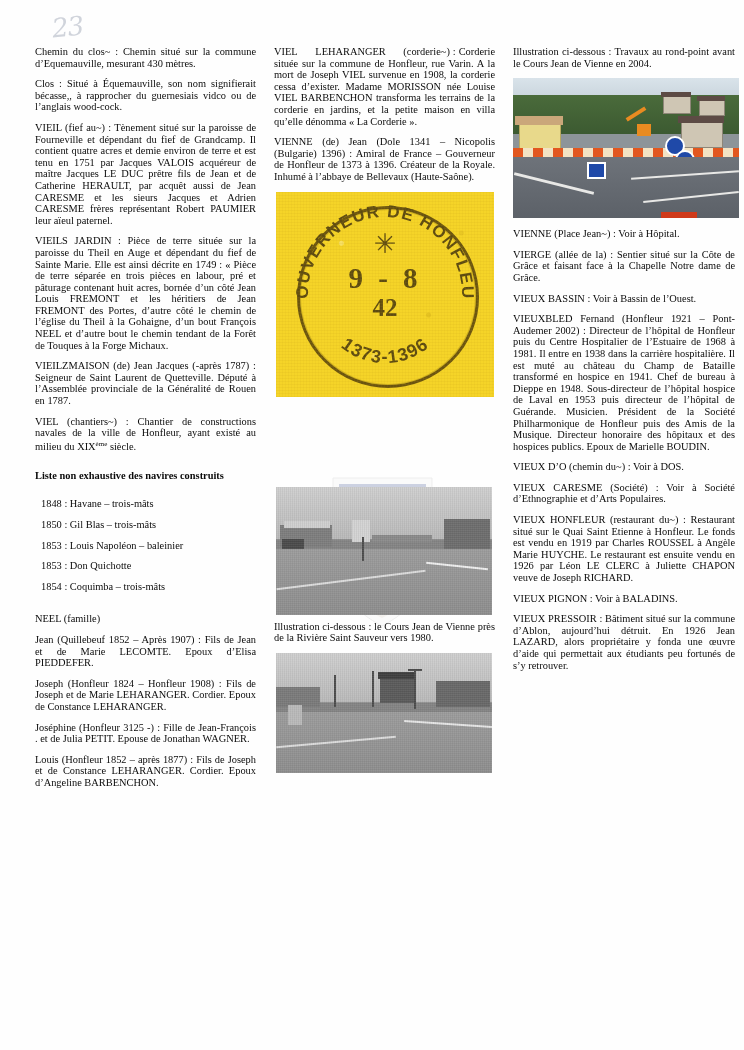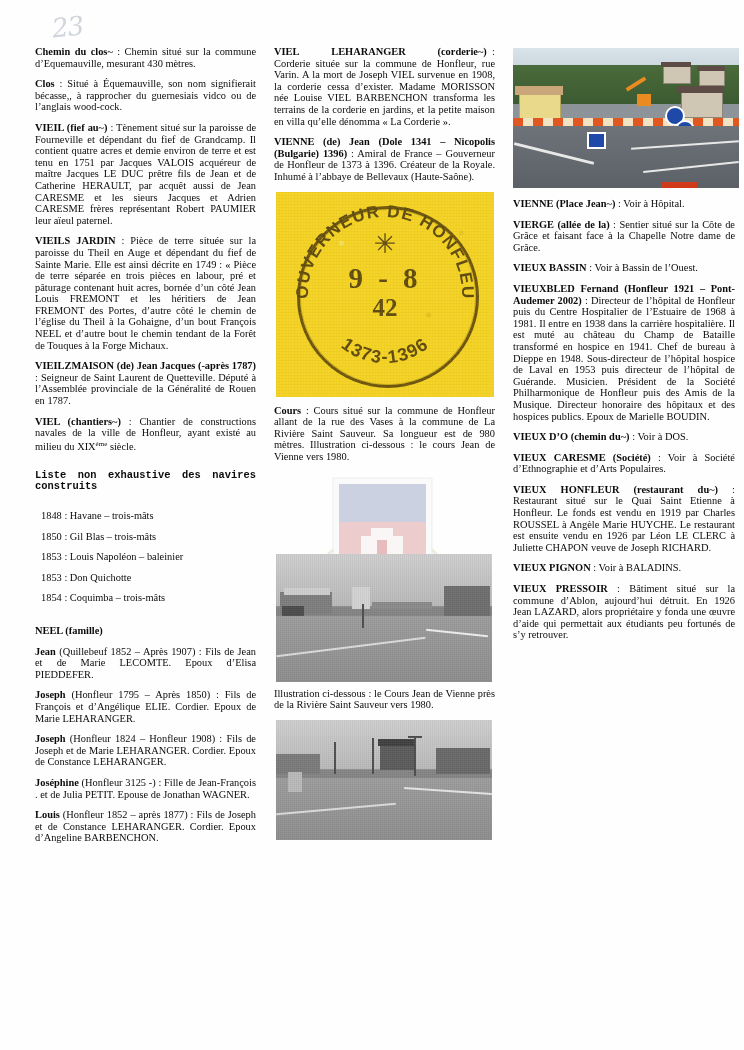--- a/index.html
+++ b/index.html
@@ -38,22 +38,22 @@
   }
   .col{width:222px;}
   .col p{
     margin:0 0 9px 0;
     font-size:10.4px;
     line-height:11.6px;
     text-align:justify;
     text-justify:inter-word;
     hyphens:none;
   }
-  b, .hw{font-weight:bold;}
-  .center{text-align:left;font-weight:bold;font-family:Liberation Mono, monospace;}
+  b, .hw{font-weight:normal;}
+  .center{text-align:left;font-weight:bold;}
   .sup{font-size:7px;vertical-align:super;}
   .listline{
     margin:0;
     font-size:10.4px;
     line-height:12.2px;
     text-align:left !important;
     padding-left:6px;
   }
   .famline{
     margin:0 0 0 0;
@@ -218,23 +218,20 @@
       <p class="listline">1854 : Coquimba – trois-mâts</p>
 
       <div class="spacer-md"></div>
 
       <p class="famline">
         <b>NEEL (famille)</b>
       </p>
 
       <p class="famline">
         <b>Jean</b><span> (Quillebeuf 1852 – Après 1907) : Fils de Jean et de Marie LECOMTE. Epoux d’Elisa PIEDDEFER.</span>
-      </p>
-      <p class="famline">
-        <b>Joseph</b><span> (Honfleur 1795 – Après 1850) : Fils de François et d’Angélique ELIE. Cordier. Epoux de Marie LEHARANGER.</span>
       </p>
       <p class="famline">
         <b>Joseph</b><span> (Honfleur 1824 – Honfleur 1908) : Fils de Joseph et de Marie LEHARANGER. Cordier. Epoux de Constance LEHARANGER.</span>
       </p>
       <p class="famline">
         <b>Joséphine</b><span> (Honfleur 3125 -) : Fille de Jean-François . et de Julia PETIT. Epouse de Jonathan WAGNER.</span>
       </p>
       <p class="famline">
         <b>Louis</b><span> (Honfleur 1852 – après 1877) : Fils de Joseph et de Constance LEHARANGER. Cordier. Epoux d’Angeline BARBENCHON.</span>
       </p>
@@ -263,23 +260,20 @@
           </text>
           <text font-family="'Liberation Sans', sans-serif" font-size="18" font-weight="bold" fill="#5c4a12" letter-spacing="1.2">
             <textPath href="#arcBot" startOffset="50%" text-anchor="middle" id="ringTextBot">1373-1396</textPath>
           </text>
         </svg>
         <div class="stamp-star">✳</div>
         <div class="stamp-date">9 - 8</div>
         <div class="stamp-year">42</div>
       </div>
 
-      <p>
-        <b>Cours</b><span> : </span><span>Cours situé sur la commune de Honfleur allant de la rue des Vases à la commune de La Rivière Saint Sauveur. Sa longueur est de 980 mètres. Illustration ci-dessous : le cours Jean de Vienne vers 1980.</span>
-      </p>
 
       <div style="height:82px"></div>
 
       <div class="photo bw" style="width:216px;height:128px;margin:0 0 6px 2px;">
         <div class="sky"></div>
         <div class="road"></div>
         <div class="horizon"></div>
         <div class="bldg" style="left:4px;top:38px;width:52px;height:22px;background:#7d7d7d;"></div>
         <div class="bldg" style="left:8px;top:34px;width:46px;height:7px;background:#cfcfcf;"></div>
         <div class="bldg" style="left:6px;top:52px;width:22px;height:10px;background:#4a4a4a;"></div>
@@ -309,20 +303,21 @@
         <div class="bldg" style="left:12px;top:52px;width:14px;height:20px;background:#b9b9b9;"></div>
         <div class="lane" style="left:0;top:88px;width:120px;transform:rotate(-5deg);"></div>
         <div class="lane" style="left:128px;top:70px;width:88px;transform:rotate(4deg);background:#e6e6e6;"></div>
         <div class="grain"></div>
       </div>
 
     </div>
 
     <div class="col">
 
+      <p>Illustration ci-dessous : Travaux au rond-point avant le Cours Jean de Vienne en 2004.</p>
 
       <div class="photo colorphoto" style="width:226px;height:140px;margin:2px 0 10px 0;">
         <div class="cp-sky"></div>
         <div class="cp-hill"></div>
         <div class="cp-houses" style="left:150px;top:18px;width:26px;height:16px;"></div>
         <div class="cp-roof" style="left:148px;top:14px;width:30px;height:5px;"></div>
         <div class="cp-houses" style="left:186px;top:22px;width:24px;height:14px;"></div>
         <div class="cp-roof" style="left:184px;top:18px;width:28px;height:5px;"></div>
         <div class="cp-houses" style="left:168px;top:44px;width:40px;height:24px;"></div>
         <div class="cp-roof" style="left:165px;top:38px;width:46px;height:7px;"></div>

